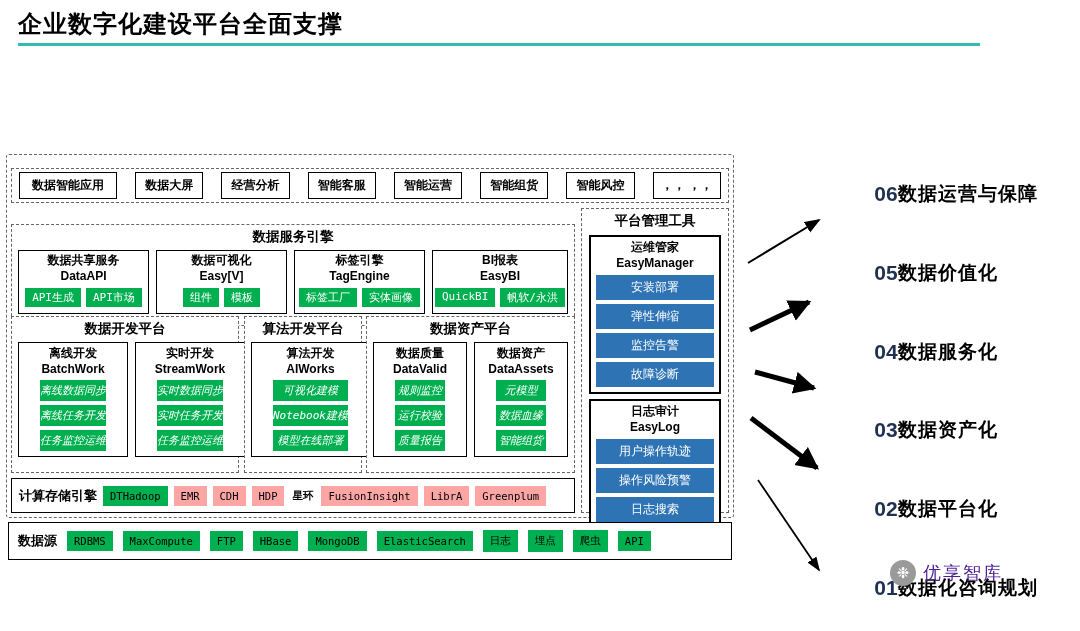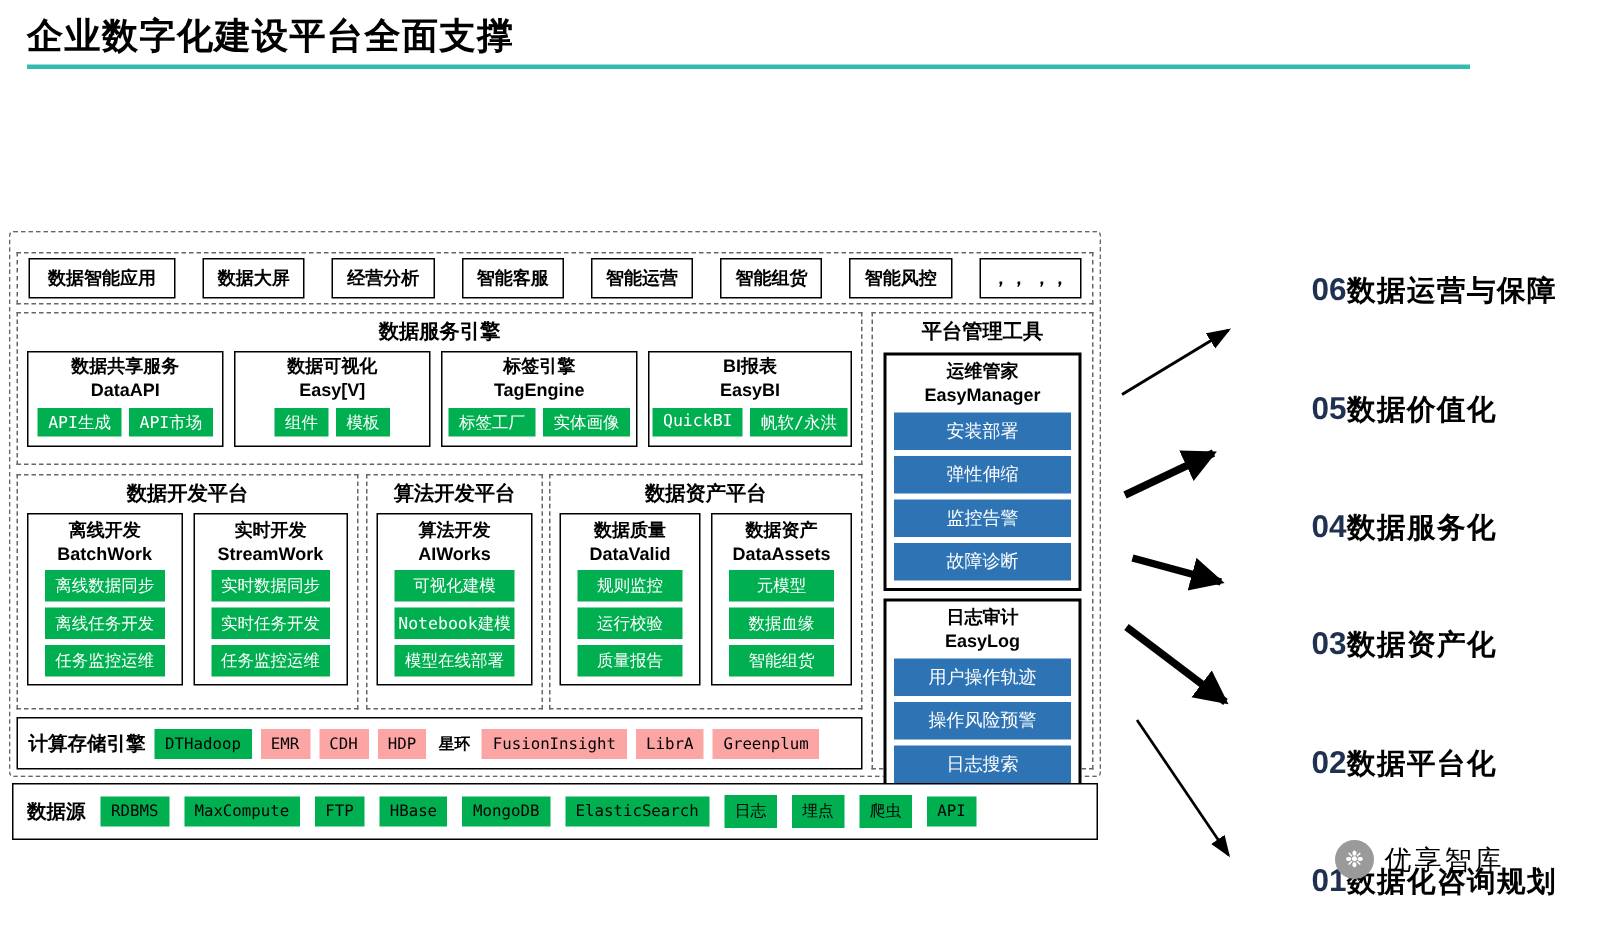--- a/index.html
+++ b/index.html
@@ -15,29 +15,29 @@
                   border:1px dashed #666; border-radius:3px; }
 
   .apps-row { position:absolute; left:11px; top:168px; width:718px; height:35px; border:1px dashed #666;
               display:flex; align-items:center; gap:18px; padding:0 7px; background:#fff; }
   .app-box { border:1px solid #000; background:#fff; font-size:12px; font-weight:bold; padding:4px 0;
              text-align:center; flex:1; white-space:nowrap; overflow:hidden; }
   .app-box.lead { flex:1.45; }
 
   .sec-title { text-align:center; font-size:13.5px; font-weight:bold; padding-top:3px; color:#000; }
 
-  .svc { position:absolute; left:11px; top:208px; width:564px; height:102px; border:1px dashed #666; background:#fff; }
+  .svc { position:absolute; left:11px; top:224px; width:564px; height:102px; border:1px dashed #666; background:#fff; }
   .svc-modules { display:flex; gap:7px; padding:4px 6px 0; }
   .module { flex:1; border:1px solid #000; padding:2px 2px 6px; text-align:center; background:#fff; }
   .mod-name { font-size:12px; font-weight:bold; line-height:1.3; color:#000; white-space:nowrap; }
   .mod-en   { font-size:12px; font-weight:bold; line-height:1.2; color:#000; white-space:nowrap; }
   .btn-row { display:flex; justify-content:center; gap:5px; margin-top:5px; }
   .gbtn { background:#00B050; color:#fff; font-size:11px; padding:2px 7px; white-space:nowrap;
           font-family:"DejaVu Sans Mono",monospace; }
-  .gbtn.block { display:block; margin:4px 9px 0; padding:3px 0; }
+  .gbtn.block { display:block; margin:4px 19px 0; padding:3px 0;font-style:italic; }
 
   .plat { position:absolute; top:316px; height:157px; border:1px dashed #666; background:#fff; }
   .plat1 { left:11px; width:228px; }
   .plat2 { left:244px; width:118px; }
   .plat3 { left:366px; width:209px; }
   .plat-modules { display:flex; gap:7px; padding:4px 6px 0; }
   .vmodule { flex:1; border:1px solid #000; padding:3px 2px 5px; text-align:center; background:#fff; }
 
   .mgmt { position:absolute; left:581px; top:208px; width:148px; height:305px; border:1px dashed #666; background:#fff; }
   .mgroup { border:2px solid #000; background:#fff; margin:5px 7px 0; padding-bottom:5px; }
@@ -59,21 +59,21 @@
   .ladder { position:absolute; left:838px; top:155px; width:47px; height:472px; display:flex; flex-direction:column;padding-left:48px; }
   .ladder-block { flex:1; display:flex; align-items:center; justify-content:center; }
   .ladder-num { font-size:21px; font-weight:bold; color:#1F3050; }
   .ladder-labels { position:absolute; left:898px; top:155px; height:472px; width:182px; display:flex; flex-direction:column; }
   .ladder-label { flex:1; display:flex; align-items:center; font-size:19px; font-weight:bold; color:#000;
                   letter-spacing:1px; white-space:nowrap; }
 
   .watermark { position:absolute; left:890px; top:560px; display:flex; align-items:center; gap:7px; z-index:5; }
   .wm-logo { width:26px; height:26px; border-radius:50%; background:#9a9a9a; color:#fff;
              display:flex; align-items:center; justify-content:center; font-size:15px; }
-  .wm-text { font-size:18px; color:#000000; letter-spacing:2px; white-space:nowrap; }
+  .wm-text { font-size:18px; color:#4c1d95; letter-spacing:2px; white-space:nowrap; }
 </style>
 </head>
 <body>
 
 <div class="canvas">
 
   <div class="title">企业数字化建设平台全面支撑</div>
   <div class="underline"></div>
 
   <div class="outer-dashed"></div>

